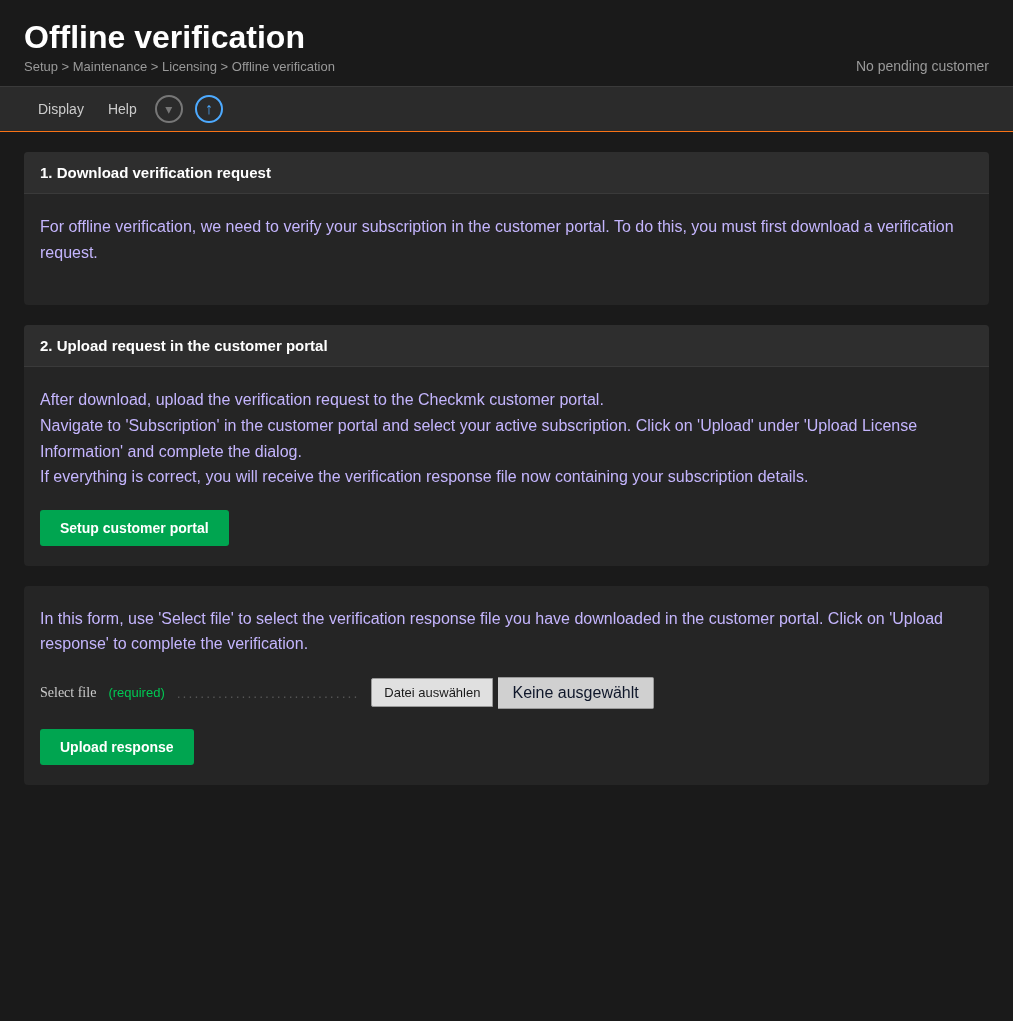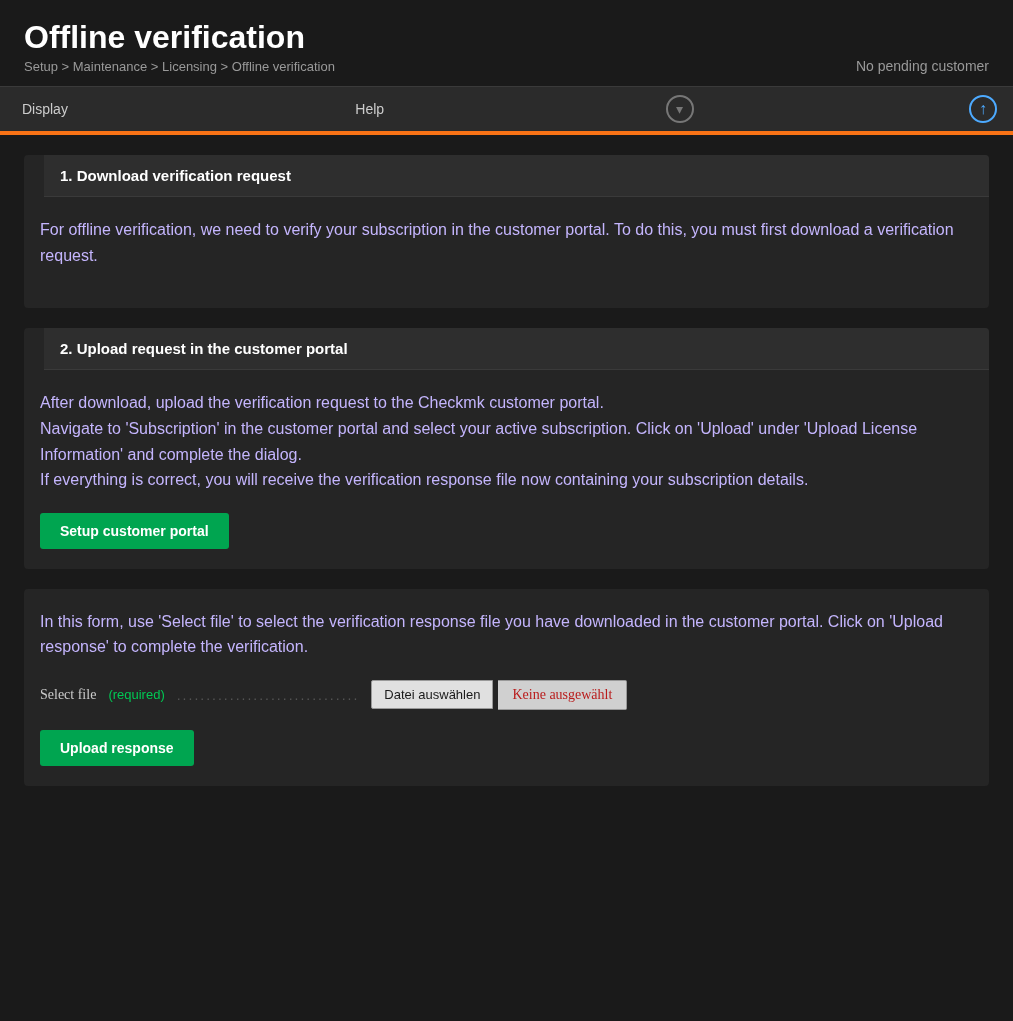--- a/index.html
+++ b/index.html
@@ -35,26 +35,25 @@
       font-size: 14px;
       color: #999999;
       margin-top: 10px;
     }
 
     
     .toolbar {
       background-color: #2b2b2b;
       display: flex;
       align-items: center;
-      padding: 8px 16px;
+      padding: 8px 32px;
       gap: 12px;
       margin-top: 12px;
       border-top: 1px solid #3a3a3a;
-      border-bottom: 4px solid #f97316;
-      justify-content: space-between;
+      border-bottom: 1px solid #f97316;
     }
     .toolbar-menu-item {
       color: #cccccc;
       font-size: 14px;
       cursor: pointer;
       padding: 4px 6px;
       user-select: none;
     }
     .toolbar-icon-btn {
       width: 28px;
@@ -90,21 +89,20 @@
       border-radius: 4px;
       overflow: hidden;
     }
     .section-header {
       background-color: #2e2e2e;
       padding: 12px 16px;
       font-size: 15px;
       font-weight: bold;
       color: #ffffff;
       border-bottom: 1px solid #3a3a3a;
-      margin-left: 20px;
     }
     .section-body {
       padding: 20px 16px;
     }
     .section-description {
       color: #c4b5fd;
       line-height: 1.6;
       margin-bottom: 20px;
       font-size: 16px;
     }
@@ -154,28 +152,27 @@
       background-color: #e0e0e0;
       color: #1a1a1a;
       border: 1px solid #999;
       padding: 6px 12px;
       font-size: 13px;
       cursor: pointer;
       border-radius: 2px 0 0 2px;
     }
     .file-no-file {
       background-color: #d0d0d0;
-      color: #b91c1c;
+      color: #0f172a;
       border: 1px solid #999;
       border-left: none;
       padding: 6px 14px;
-      font-size: 14px;
+      font-size: 16px;
       border-radius: 0 2px 2px 0;
       white-space: nowrap;
-      font-family: Liberation Serif, serif;
     }
   </style>
 </head>
 <body>
 
 <div class="page-header">
   <div>
     <div class="page-title">Offline verification</div>
     <div class="breadcrumb">Setup &gt; Maintenance &gt; Licensing &gt; Offline verification</div>
   </div>

